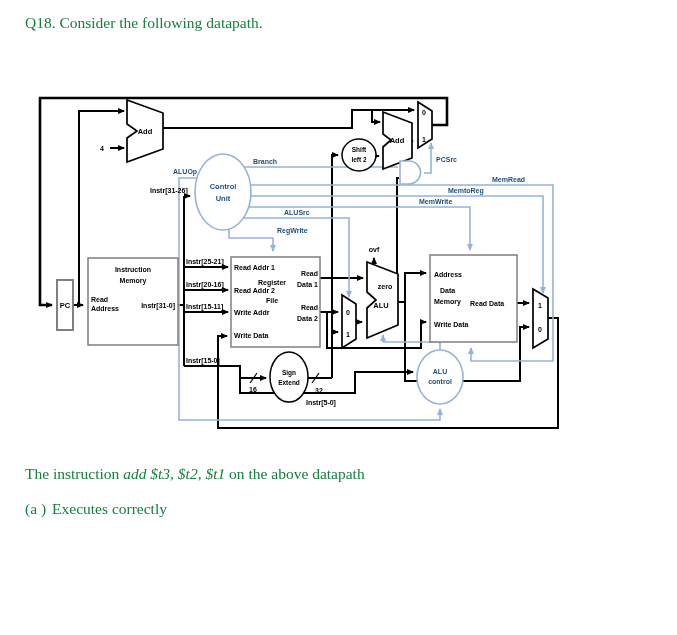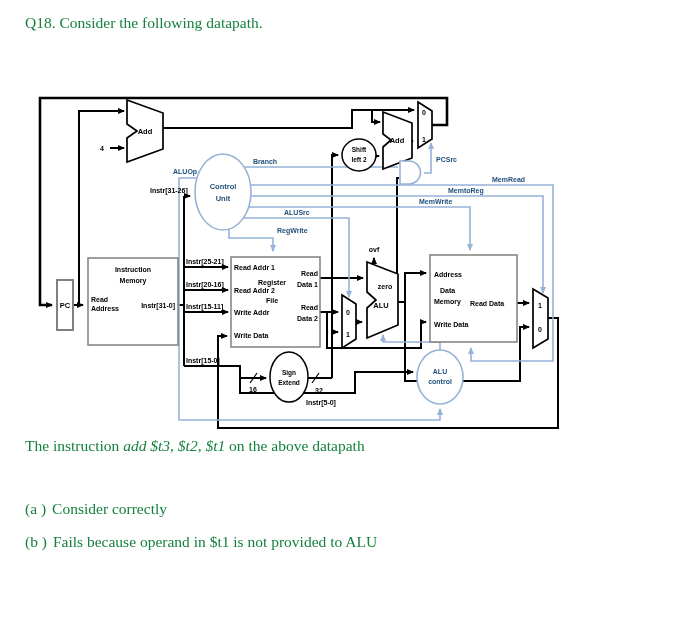--- a/index.html
+++ b/index.html
@@ -165,24 +165,21 @@
       <text class="t mid navy" x="440" y="384">control</text>
 
       <text class="t" x="434" y="277">Address</text>
       <text class="t" x="440" y="293">Data</text>
       <text class="t" x="434" y="304">Memory</text>
       <text class="t" x="470" y="306">Read Data</text>
       <text class="t" x="434" y="327">Write Data</text>
     </g>
   </svg>
 
-  <div class="doc-text" style="top:437px;">
+  <div class="doc-text" style="top:465px;">
     <span>The instruction </span><span class="instr-italic">add $t3, $t2, $t1</span><span> on the above datapath</span>
   </div>
 
   <div class="doc-text" style="top:500px;">
-    <span class="opt-label">(a )</span><span>Consider correctly</span>
-  </div>
-  <div class="doc-text" style="top:533px;">
-    <span class="opt-label">(b )</span><span>Fails because operand in $t1 is not provided to ALU</span>
+    <span class="opt-label">(a )</span><span>Executes correctly</span>
   </div>
 
 </div>
 
 </body></html>

